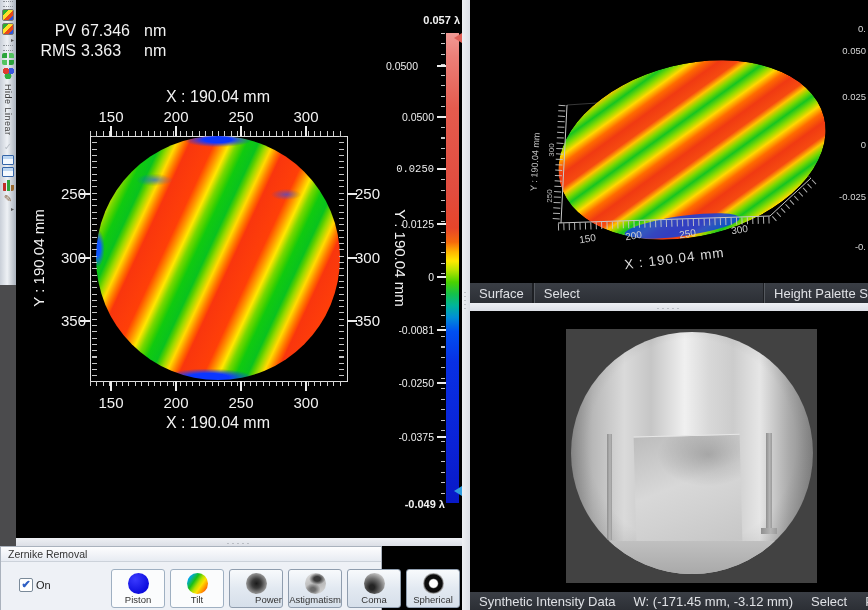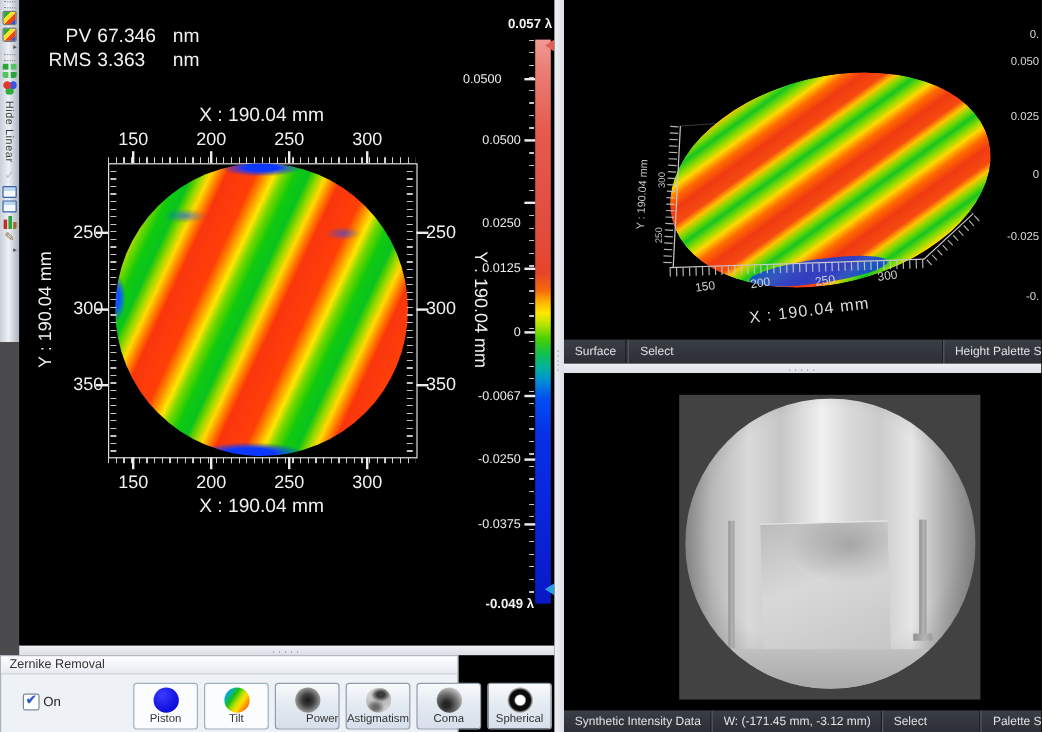--- a/index.html
+++ b/index.html
@@ -66,21 +66,21 @@
       #0a22d6 88%,#0819c6 100%);}
   .cb-lab{color:#ececec;font-size:10.5px;width:80px;text-align:right;}
   .cb-end{color:#f2f2f2;font-size:11px;font-weight:600;width:90px;text-align:right;}
   .tri-left{width:0;height:0;border-top:5px solid transparent;border-bottom:5px solid transparent;}
   
   .splitter{background:linear-gradient(#eef0f4,#dcdfe6);}
   .grip-dots{color:#8a8f96;font-size:9px;letter-spacing:2px;line-height:8px;text-align:center;}
   
   #right-top{left:470px;top:0;width:398px;height:283px;background:#000;overflow:hidden;}
   .statusbar{display:flex;align-items:center;background:linear-gradient(#3a3e45,#2c2f35);
-    color:#dfe1e5;font-size:10px;white-space:nowrap;overflow:hidden;}
+    color:#dfe1e5;font-size:13px;white-space:nowrap;overflow:hidden;}
   .statusbar .seg{padding:0 9px;}
   .statusbar .div{width:1px;align-self:stretch;background:#55595f;box-shadow:-1px 0 0 #1d1f23;}
   .statusbar .spacer{flex:1;}
   #right-bottom{left:470px;top:311px;width:398px;height:281px;background:#000;overflow:hidden;}
   
   #int-square{left:96px;top:18px;width:251px;height:254px;background:#424242;}
   #int-circle{left:5px;top:3px;width:242px;height:242px;border-radius:50%;overflow:hidden;
     background:
       radial-gradient(circle at 50% 46%,rgba(0,0,0,0) 58%,rgba(0,0,0,.28) 96%),
       linear-gradient(90deg,#8d8d8d 0%,#b8b8b8 9%,#dadada 22%,#c6c6c6 33%,
@@ -207,24 +207,24 @@
     <div class="abs majtick" style="left:421px;top:65px;width:9px;height:2px;"></div>
     <div class="abs majtick" style="left:421px;top:116px;width:9px;height:2px;"></div>
     <div class="abs majtick" style="left:421px;top:168px;width:9px;height:2px;"></div>
     <div class="abs majtick" style="left:421px;top:223px;width:9px;height:2px;"></div>
     <div class="abs majtick" style="left:421px;top:276px;width:9px;height:2px;"></div>
     <div class="abs majtick" style="left:421px;top:329px;width:9px;height:2px;"></div>
     <div class="abs majtick" style="left:421px;top:382px;width:9px;height:2px;"></div>
     <div class="abs majtick" style="left:421px;top:436px;width:9px;height:2px;"></div>
     <div class="abs cb-lab" style="left:322px;top:60px;">0.0500</div>
     <div class="abs cb-lab" style="left:338px;top:111px;">0.0500</div>
-    <div class="abs cb-lab" style="left:338px;top:180px;">0.0250</div>
+    <div class="abs cb-lab" style="left:338px;top:163px;font-family:Liberation Mono, monospace;">0.0250</div>
     <div class="abs cb-lab" style="left:338px;top:218px;">0.0125</div>
     <div class="abs cb-lab" style="left:338px;top:271px;">0</div>
-    <div class="abs cb-lab" style="left:338px;top:324px;">-0.0067</div>
+    <div class="abs cb-lab" style="left:338px;top:324px;">-0.0081</div>
     <div class="abs cb-lab" style="left:338px;top:377px;">-0.0250</div>
     <div class="abs cb-lab" style="left:338px;top:431px;">-0.0375</div>
     <div class="abs tri-left" style="left:438px;top:33px;border-right:8px solid #e06058;"></div>
     <div class="abs tri-left" style="left:438px;top:486px;border-right:8px solid #2e9de0;"></div>
     <div class="abs cb-end" style="left:339px;top:498px;">-0.049 λ</div>
   </div>
 
   <div class="abs splitter" style="left:16px;top:538px;width:446px;height:8px;">
     <div class="grip-dots" style="margin-top:1px;">·····</div>
   </div>

